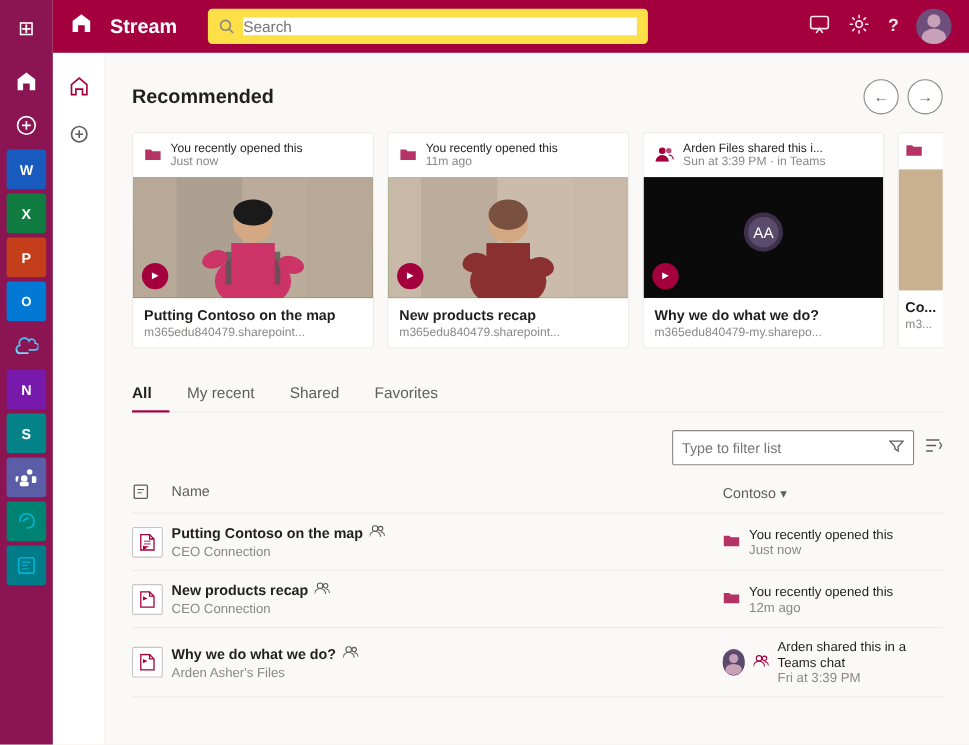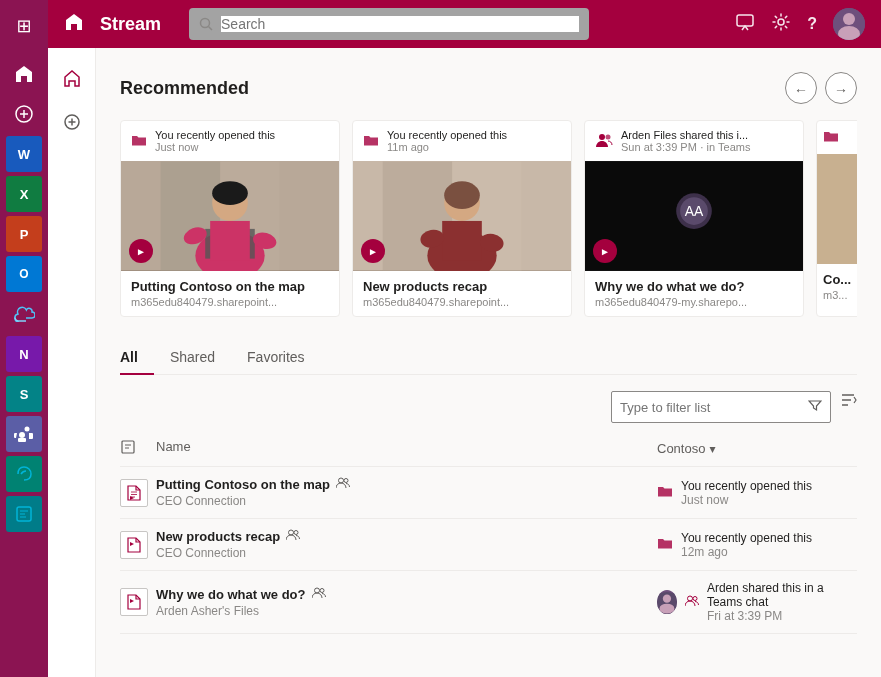--- a/index.html
+++ b/index.html
@@ -67,21 +67,21 @@
       color: white;
       font-size: 18px;
       font-weight: 600;
       margin-right: 16px;
     }
     .nav-search {
       flex: 1;
       max-width: 400px;
       display: flex;
       align-items: center;
-      background: #a3a3a3;
+      background: #fde047;
       border-radius: 4px;
       padding: 0 10px;
       height: 32px;
       gap: 8px;
     }
     .nav-search input {
       border: none;
       outline: none;
       font-size: 14px;
       flex: 1;
@@ -265,21 +265,21 @@
     .tab:first-child { padding-left: 0; }
     .tab.active {
       color: #201f1e;
       font-weight: 600;
       border-bottom-color: #a4003e;
     }
 
     
     .filter-row {
       display: flex;
-      align-items: flex-start;
+      align-items: center;
       justify-content: flex-end;
       gap: 8px;
       margin-bottom: 12px;
     }
     .filter-input-wrap {
       display: flex;
       align-items: center;
       border: 1px solid #8a8886;
       border-radius: 2px;
       background: white;
@@ -601,20 +601,21 @@
           </div>
           <div class="card-info" style="padding:8px 6px;">
             <div class="card-title" style="font-size:13px;">Co...</div>
             <div class="card-url" style="font-size:11px;">m3...</div>
           </div>
         </div>
       </div>
 
       <div class="tabs-row">
         <div class="tab active">All</div>
+        <div class="tab">My recent</div>
         <div class="tab">Shared</div>
         <div class="tab">Favorites</div>
       </div>
 
       <div class="filter-row">
         <div class="filter-input-wrap">
           <input type="text" style="color: rgb(138, 136, 134);" placeholder="Type to filter list">
           <span class="filter-icon">
             <svg width="14" height="14" viewBox="0 0 14 14" fill="none">
                 <path d="M1 2h12l-4.5 5v4l-3-2V7z" stroke="#605e5c" stroke-width="1.2" fill="none"></path>

